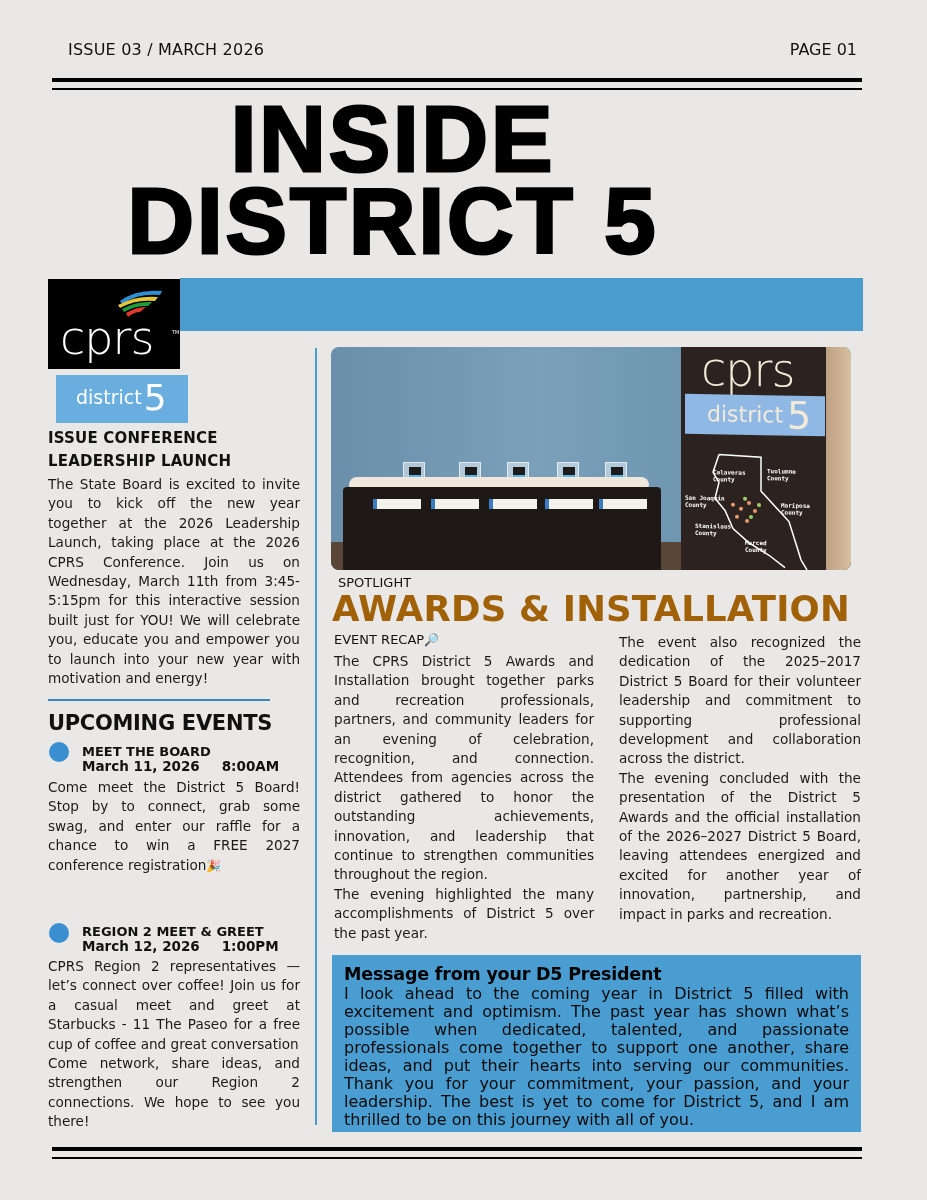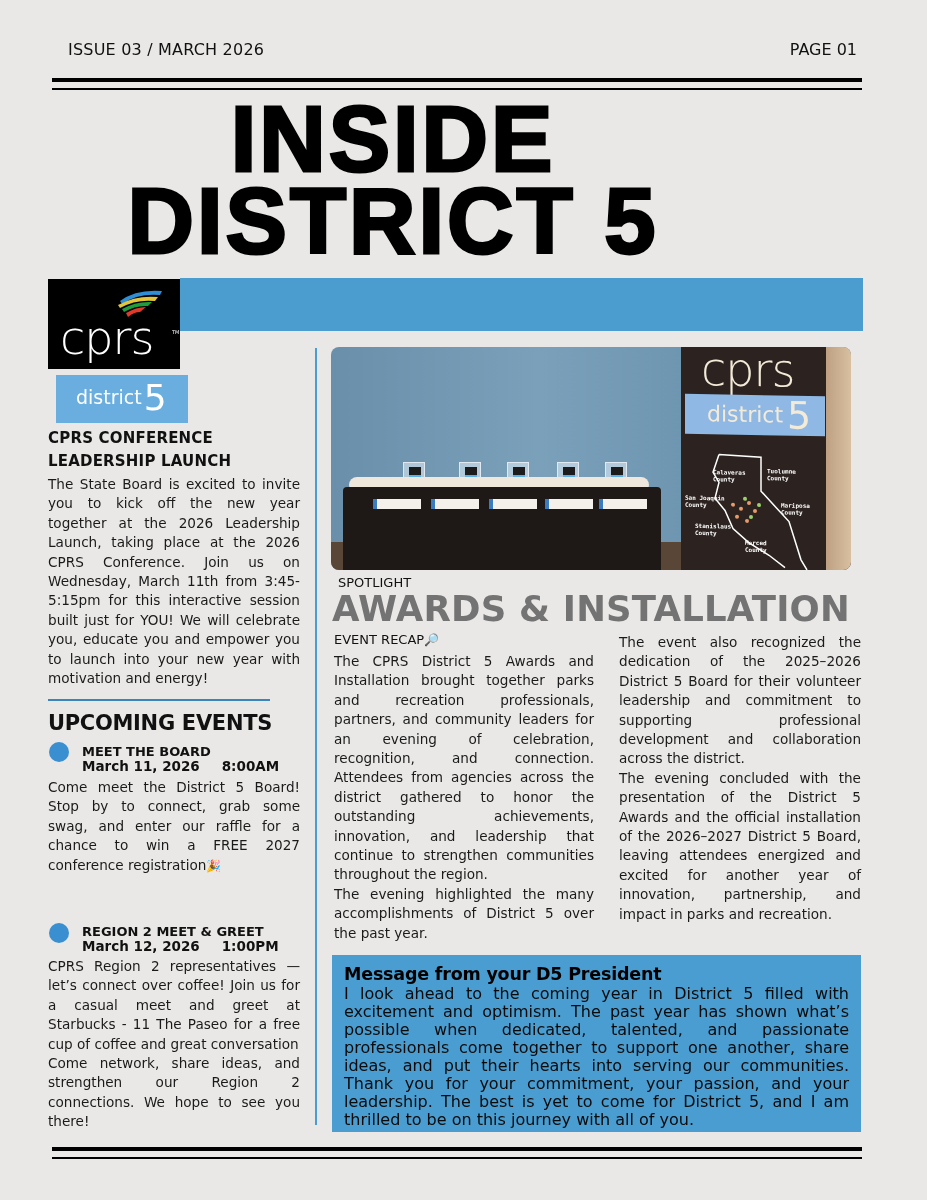--- a/index.html
+++ b/index.html
@@ -88,21 +88,21 @@
     position:absolute; left: 4px; top: 52px; width: 140px; height: 40px; background: #8fb8e4;
     color: #f4ead8; font-size: 22px; padding-left: 22px; line-height: 40px;
   }
   .photo .banner-blue .five { font-size: 38px; vertical-align: -6px; margin-left: 4px; }
   .photo .map-label { position:absolute; color: #fff; font-family: "DejaVu Sans Mono", monospace; font-size: 6px; line-height: 7px; font-weight: bold; }
   .photo .right-wall { position:absolute; right: 0; top: 0; width: 30px; height: 100%; background: linear-gradient(90deg,#b89a7c,#d8c0a0); }
 
   
   .spotlight { left: 338px; top: 575px; font-size: 13px; color: #111; text-align: center; }
   .awards-title {
-    left: 332px; top: 588px; font-weight: bold; font-size: 35.5px; letter-spacing: 0.2px; color: #737373;
+    left: 332px; top: 588px; font-weight: bold; font-size: 35.5px; letter-spacing: 0.2px; color: #a16207;
     font-family: "DejaVu Sans", sans-serif;
   }
   .recap-label { left: 334px; top: 632px; font-size: 13px; }
   .col-mid { left: 334px; width: 260px; }
   .col-right { left: 619px; width: 242px; }
   .mid-body { top: 652px; }
   .right-body { top: 633px; }
 
   
   .msgbox {
@@ -137,21 +137,21 @@
     <path d="M20 26 Q30 20 40 20 L34 25 Q28 25 22 30 Z" fill="#e23a2a"></path>
   </svg>
   <span class="logo-text">cprs</span>
   <span class="logo-tm">TM</span>
 </div>
 <div class="abs logo-blue">
   <span>district</span><span class="five">5</span>
 </div>
 
 <div class="abs leftcol h-conf">
-  <div>CPRS CONFERENCE</div>
+  <div>ISSUE CONFERENCE</div>
   <div>LEADERSHIP LAUNCH</div>
 </div>
 <div class="abs leftcol body-text conf-body">The State Board is excited to invite you to kick off the new year together at the 2026 Leadership Launch, taking place at the 2026 CPRS Conference. Join us on Wednesday, March 11th from 3:45-5:15pm for this interactive session built just for YOU! We will celebrate you, educate you and empower you to launch into your new year with motivation and energy!</div>
 
 <div class="abs hr-left"></div>
 
 <div class="abs leftcol h-upcoming">UPCOMING EVENTS</div>
 
 <div class="abs event-dot" style="left:49px; top:742px;"></div>
 <div class="abs" style="left:82px; top:744px;">
@@ -226,21 +226,21 @@
 <div class="abs spotlight">SPOTLIGHT</div>
 <div class="abs awards-title">AWARDS &amp; INSTALLATION</div>
 <div class="abs recap-label">
   <span>EVENT RECAP</span><span class="glyph">🔎</span>
 </div>
 <div class="abs col-mid body-text mid-body">
   <div>The CPRS District 5 Awards and Installation brought together parks and recreation professionals, partners, and community leaders for an evening of celebration, recognition, and connection. Attendees from agencies across the district gathered to honor the outstanding achievements, innovation, and leadership that continue to strengthen communities throughout the region.</div>
   <div>The evening highlighted the many accomplishments of District 5 over the past year.</div>
 </div>
 <div class="abs col-right body-text right-body">
-  <div>The event also recognized the dedication of the 2025–2026 District 5 Board for their volunteer leadership and commitment to supporting professional development and collaboration across the district.</div>
+  <div>The event also recognized the dedication of the 2025–2017 District 5 Board for their volunteer leadership and commitment to supporting professional development and collaboration across the district.</div>
   <div>The evening concluded with the presentation of the District 5 Awards and the official installation of the 2026–2027 District 5 Board, leaving attendees energized and excited for another year of innovation, partnership, and impact in parks and recreation.</div>
 </div>
 
 <div class="abs msgbox">
   <div class="msg-title">Message from your D5 President</div>
   <div class="msg-body">I look ahead to the coming year in District 5 filled with excitement and optimism. The past year has shown what’s possible when dedicated, talented, and passionate professionals come together to support one another, share ideas, and put their hearts into serving our communities. Thank you for your commitment, your passion, and your leadership. The best is yet to come for District 5, and I am thrilled to be on this journey with all of you.</div>
 </div>
 
 <div class="abs rule-thick" style="left:52px; top:1147px; width:810px;"></div>
 <div class="abs rule-thin" style="left:52px; top:1157px; width:810px;"></div>

